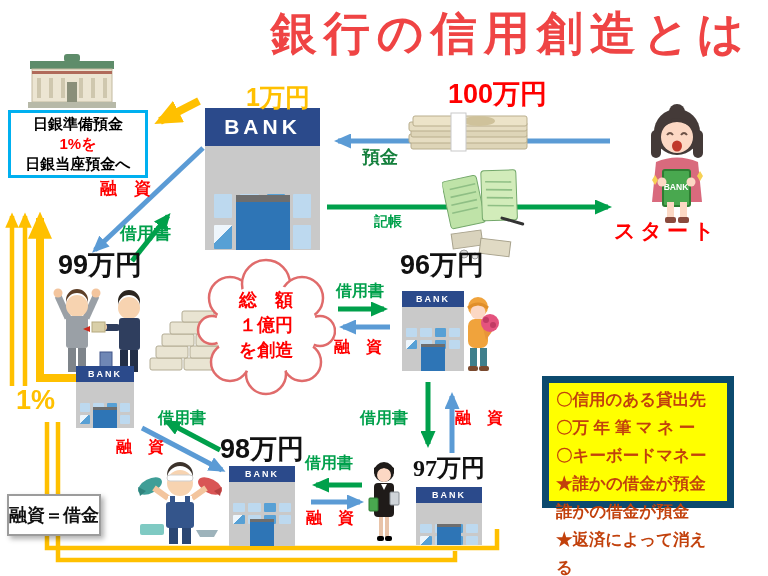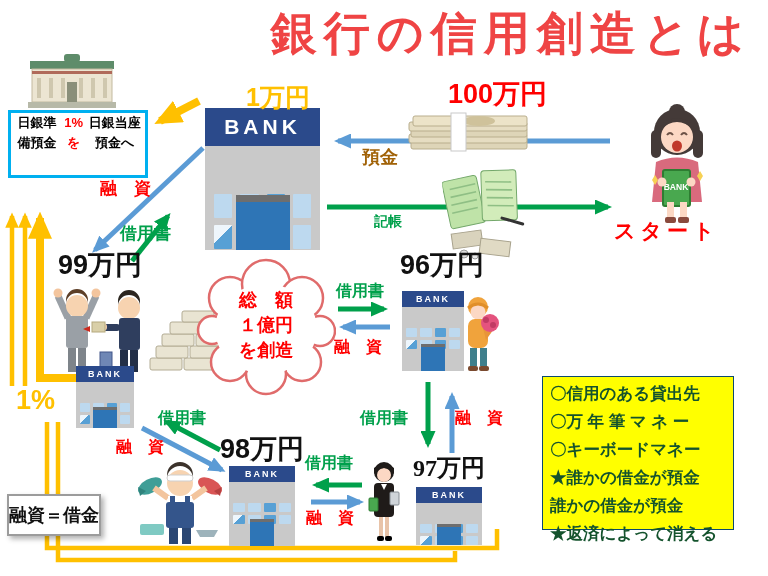--- a/index.html
+++ b/index.html
@@ -1,24 +1,24 @@
 <!DOCTYPE html>
 <html><head>
 <meta charset="utf-8">
 <style>
   html,body{margin:0;padding:0;background:#fff;}
   #canvas{position:relative;width:768px;height:576px;background:#fff;overflow:hidden;
           font-family:"Liberation Sans",sans-serif;}
   .t{position:absolute;font-weight:800;white-space:nowrap;line-height:1.1;}
-  .gold{color:#FFC000;} .red{color:#FF0000;} .grn{color:#00A04B;} .blu{color:#a16207;} .blk{color:#111;}
+  .gold{color:#FFC000;} .red{color:#FF0000;} .grn{color:#00A04B;} .blu{color:#15803d;} .blk{color:#111;}
   #title{left:0;right:17px;top:8px;text-align:right;font-size:46px;letter-spacing:7px;color:#ef4444;}
   
   #boj-note{position:absolute;left:8px;top:110px;width:134px;height:62px;background:#fff;
-    border:3px solid #00B0F0;display:flex;justify-content:center;
-    text-align:center;font-weight:800;font-size:13px;line-height:20px;color:#000;}
+    border:3px solid #00B0F0;display:flex;flex-direction:column;justify-content:center;
+    text-align:center;font-weight:800;font-size:15px;line-height:20px;color:#000;}
   
   .bank{position:absolute;display:flex;flex-direction:column;}
   .bank-sign{background:#2b4a8b;color:#fff;font-weight:800;display:flex;align-items:center;
     justify-content:center;letter-spacing:4px;}
   .bank-body{flex:1;background:#c9c9c9;position:relative;}
   .wins{display:grid;grid-template-columns:repeat(4,1fr);position:absolute;}
   .wins i{display:block;background:#bdd9ef;border-radius:1px;}
   .wins i:nth-child(4n+3){background:#57a0d5;}
   .wins i:nth-child(5){background:linear-gradient(135deg,#eef6fc 45%,#57a0d5 45%);}
   .door{position:absolute;bottom:0;left:50%;transform:translateX(-50%);background:#2E75B6;}
@@ -26,22 +26,22 @@
   .bank-lg .wins{left:9px;right:9px;top:48px;gap:7px 8px;}
   .bank-lg .wins i{height:24px;}
   .bank-lg .door{width:54px;height:48px;border-top:7px solid #6e6e6e;}
   .bank-sm .bank-sign{height:16px;font-size:9px;letter-spacing:2px;}
   .bank-sm .wins{left:4px;right:4px;top:21px;gap:3px 3px;}
   .bank-sm .wins i{height:9px;}
   .bank-sm .door{width:24px;height:18px;border-top:3px solid #6e6e6e;}
   
   #summary-box{position:absolute;left:542px;top:278px;width:192px;height:88px;background:#4472C4;
     color:#fff;font-weight:800;font-size:19px;line-height:27px;padding:5px 8px;box-sizing:border-box;}
-  #points-box{position:absolute;left:542px;top:376px;width:192px;height:154px;background:#FFFF00;
-    border:1px solid #0c4a6e;color:#14532d;font-weight:700;font-size:16.5px;line-height:28px;
+  #points-box{position:absolute;left:542px;top:376px;width:192px;height:132px;background:#FFFF00;
+    border:7px solid #0c4a6e;color:#c2410c;font-weight:700;font-size:16.5px;line-height:28px;
     padding:2px 7px;box-sizing:border-box;}
   #loan-debt-box{position:absolute;left:7px;top:494px;width:90px;height:38px;background:#fff;
     border:2px solid #9c9c9c;box-shadow:3px 3px 5px rgba(0,0,0,.3);display:flex;align-items:center;
     justify-content:center;font-weight:800;font-size:18px;color:#111;}
   
   #cloud{position:absolute;left:196px;top:256px;width:140px;height:142px;}
   #cloud-text{position:absolute;left:210px;top:288px;width:112px;text-align:center;
     font-weight:800;font-size:18px;line-height:25px;color:#FF0000;}
   .illus{position:absolute;}
 </style>

